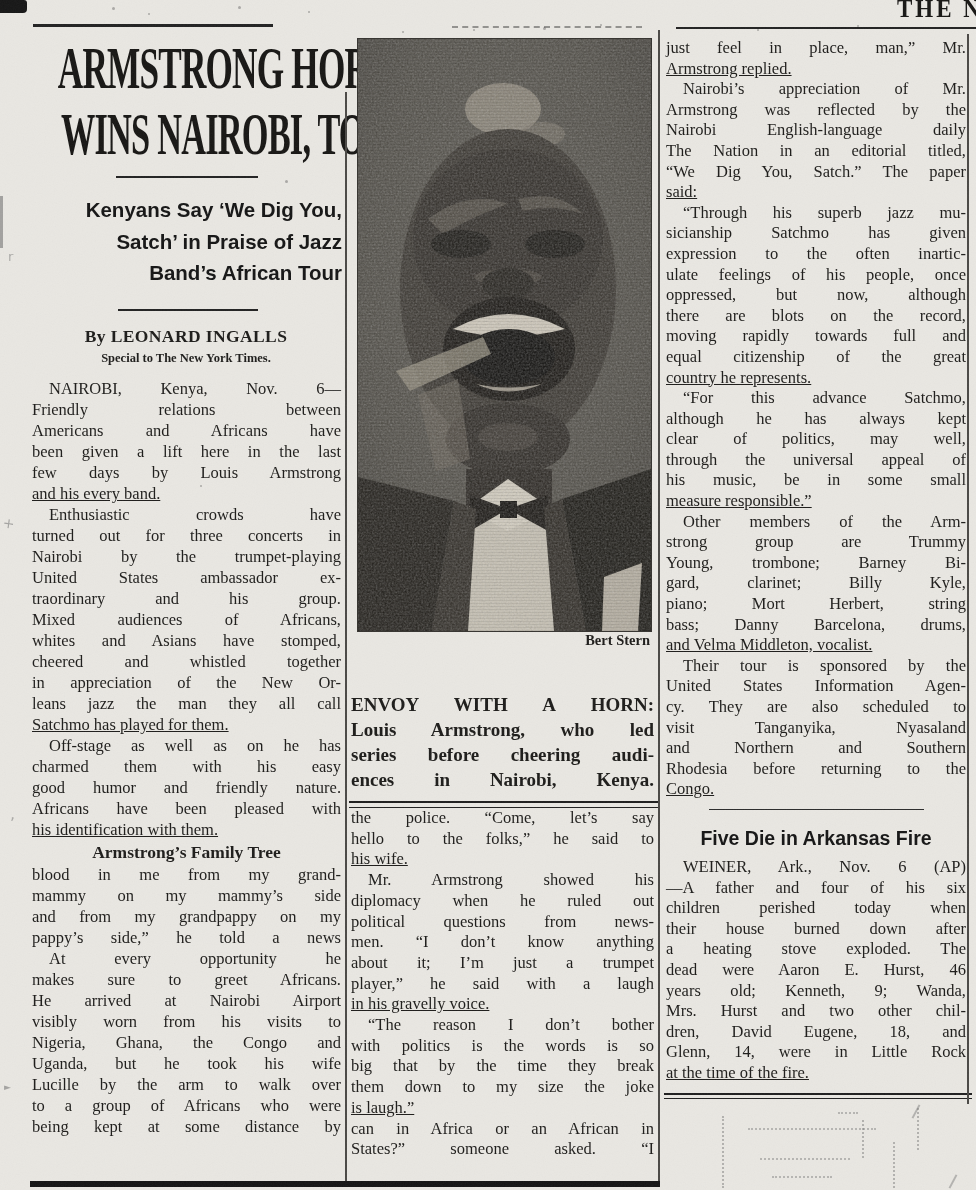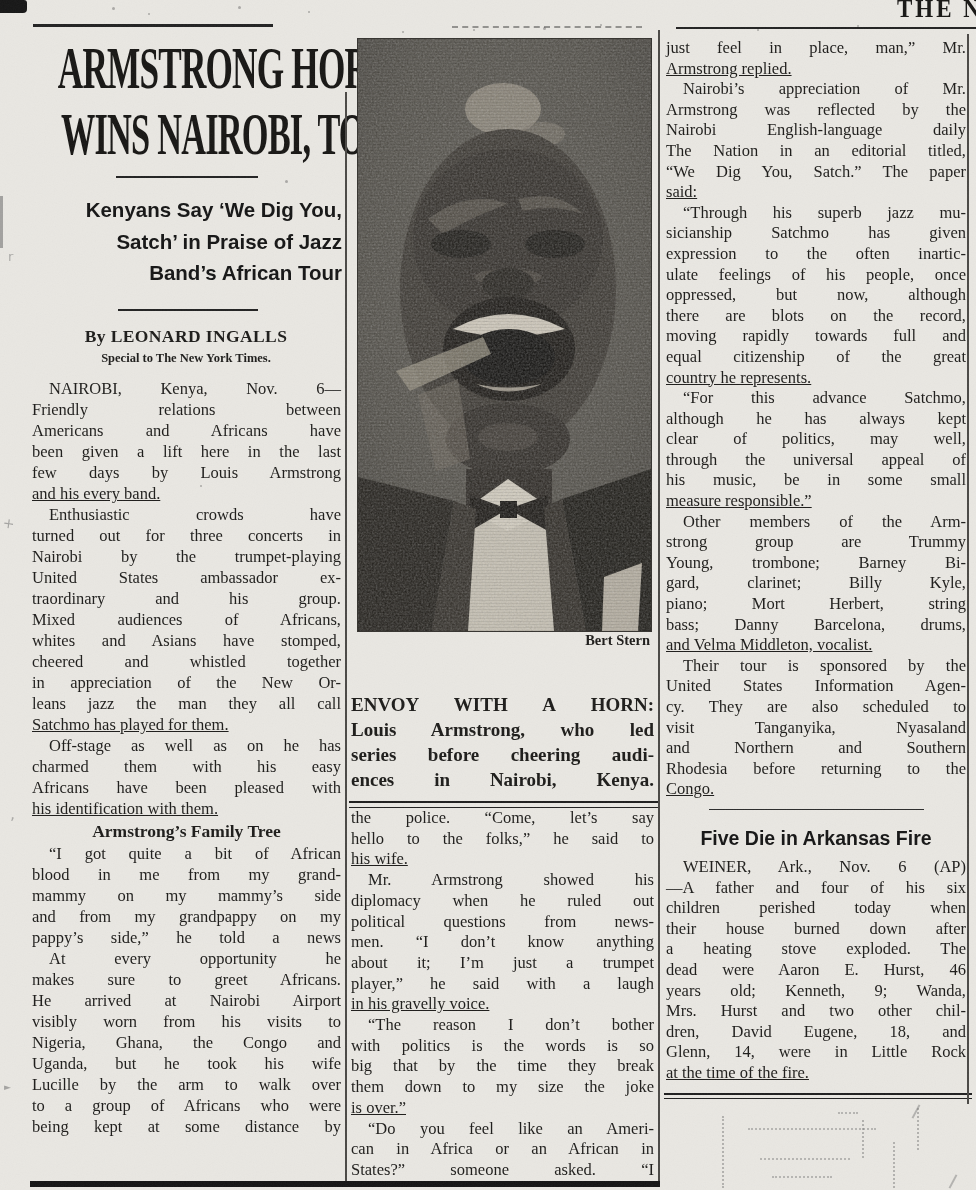--- a/index.html
+++ b/index.html
@@ -94,26 +94,26 @@
         <div class="line">Mixed audiences of Africans,</div>
         <div class="line">whites and Asians have stomped,</div>
         <div class="line">cheered and whistled together</div>
         <div class="line">in appreciation of the New Or-</div>
         <div class="line">leans jazz the man they all call</div>
         <div class="line last">Satchmo has played for them.</div>
       </div>
       <div class="para">
         <div class="line indent">Off-stage as well as on he has</div>
         <div class="line">charmed them with his easy</div>
+        <div class="line">good humor and friendly nature.</div>
         <div class="line">Africans have been pleased with</div>
         <div class="line last">his identification with them.</div>
       </div>
       <div class="subhead">Armstrong’s Family Tree</div>
       <div class="para">
-        <div class="line indent">“I got quite a bit of African</div>
         <div class="line">blood in me from my grand-</div>
         <div class="line">mammy on my mammy’s side</div>
         <div class="line">and from my grandpappy on my</div>
         <div class="line">pappy’s side,” he told a news</div>
       </div>
       <div class="para">
         <div class="line indent">At every opportunity he</div>
         <div class="line">makes sure to greet Africans.</div>
         <div class="line">He arrived at Nairobi Airport</div>
         <div class="line">visibly worn from his visits to</div>
@@ -137,24 +137,23 @@
         <div class="line">men. “I don’t know anything</div>
         <div class="line">about it; I’m just a trumpet</div>
         <div class="line">player,” he said with a laugh</div>
         <div class="line last">in his gravelly voice.</div>
       </div>
       <div class="para">
         <div class="line indent">“The reason I don’t bother</div>
         <div class="line">with politics is the words is so</div>
         <div class="line">big that by the time they break</div>
         <div class="line">them down to my size the joke</div>
-        <div class="line last">is over.”</div>
-      </div>
-      <div class="para">
-        <div class="line indent">“Do you feel like an Ameri-</div>
+        <div class="line last">is laugh.”</div>
+      </div>
+      <div class="para">
         <div class="line">can in Africa or an African in</div>
         <div class="line">States?” someone asked. “I</div>
       </div>
     </div>
   <div class="col" id="col-right">
       <div class="para">
         <div class="line">just feel in place, man,” Mr.</div>
         <div class="line last">Armstrong replied.</div>
       </div>
       <div class="para">

